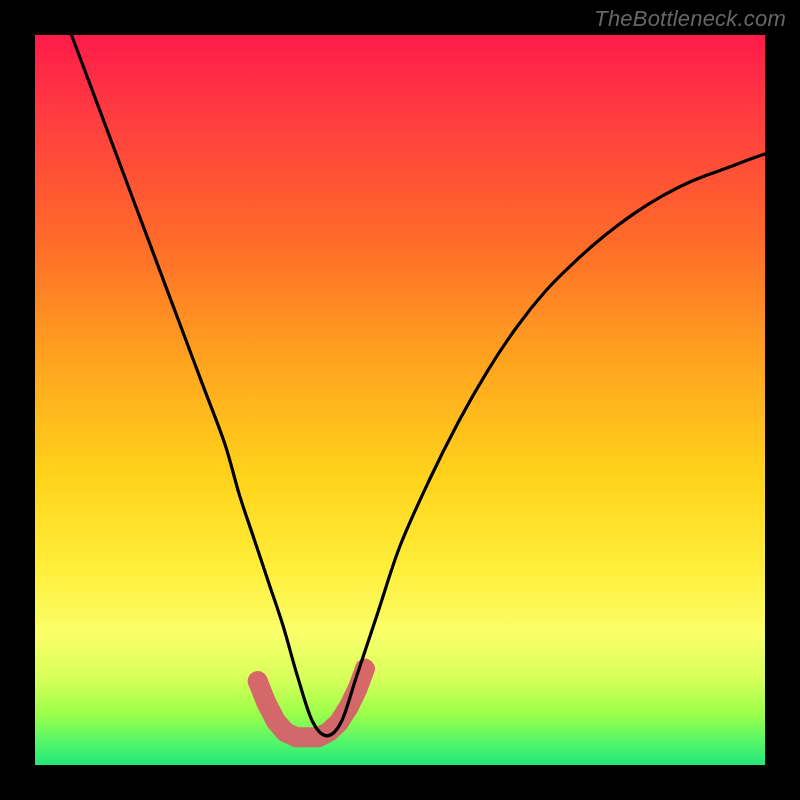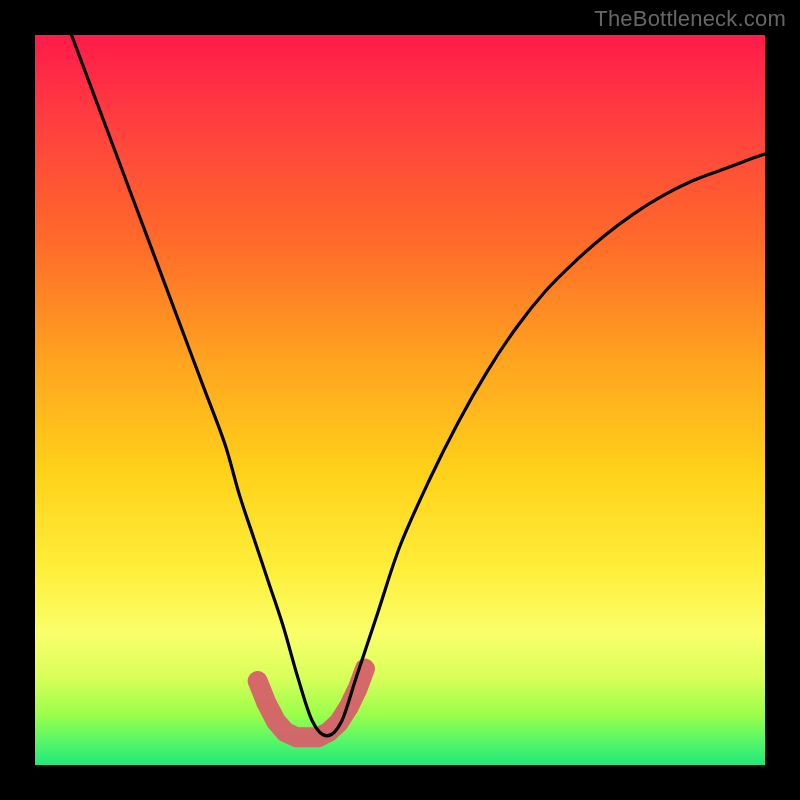--- a/index.html
+++ b/index.html
@@ -9,20 +9,21 @@
     height: 800px;
     background: #000;
     font-family: Arial, Helvetica, sans-serif;
     overflow: hidden;
   }
   .frame {
     position: relative;
     width: 800px;
     height: 673px;
     background: #000;
+    font-style: italic;
   }
   .plot {
     position: absolute;
     left: 35px;
     top: 35px;
     width: 730px;
     height: 730px;
     
     background: linear-gradient(
       to bottom,

